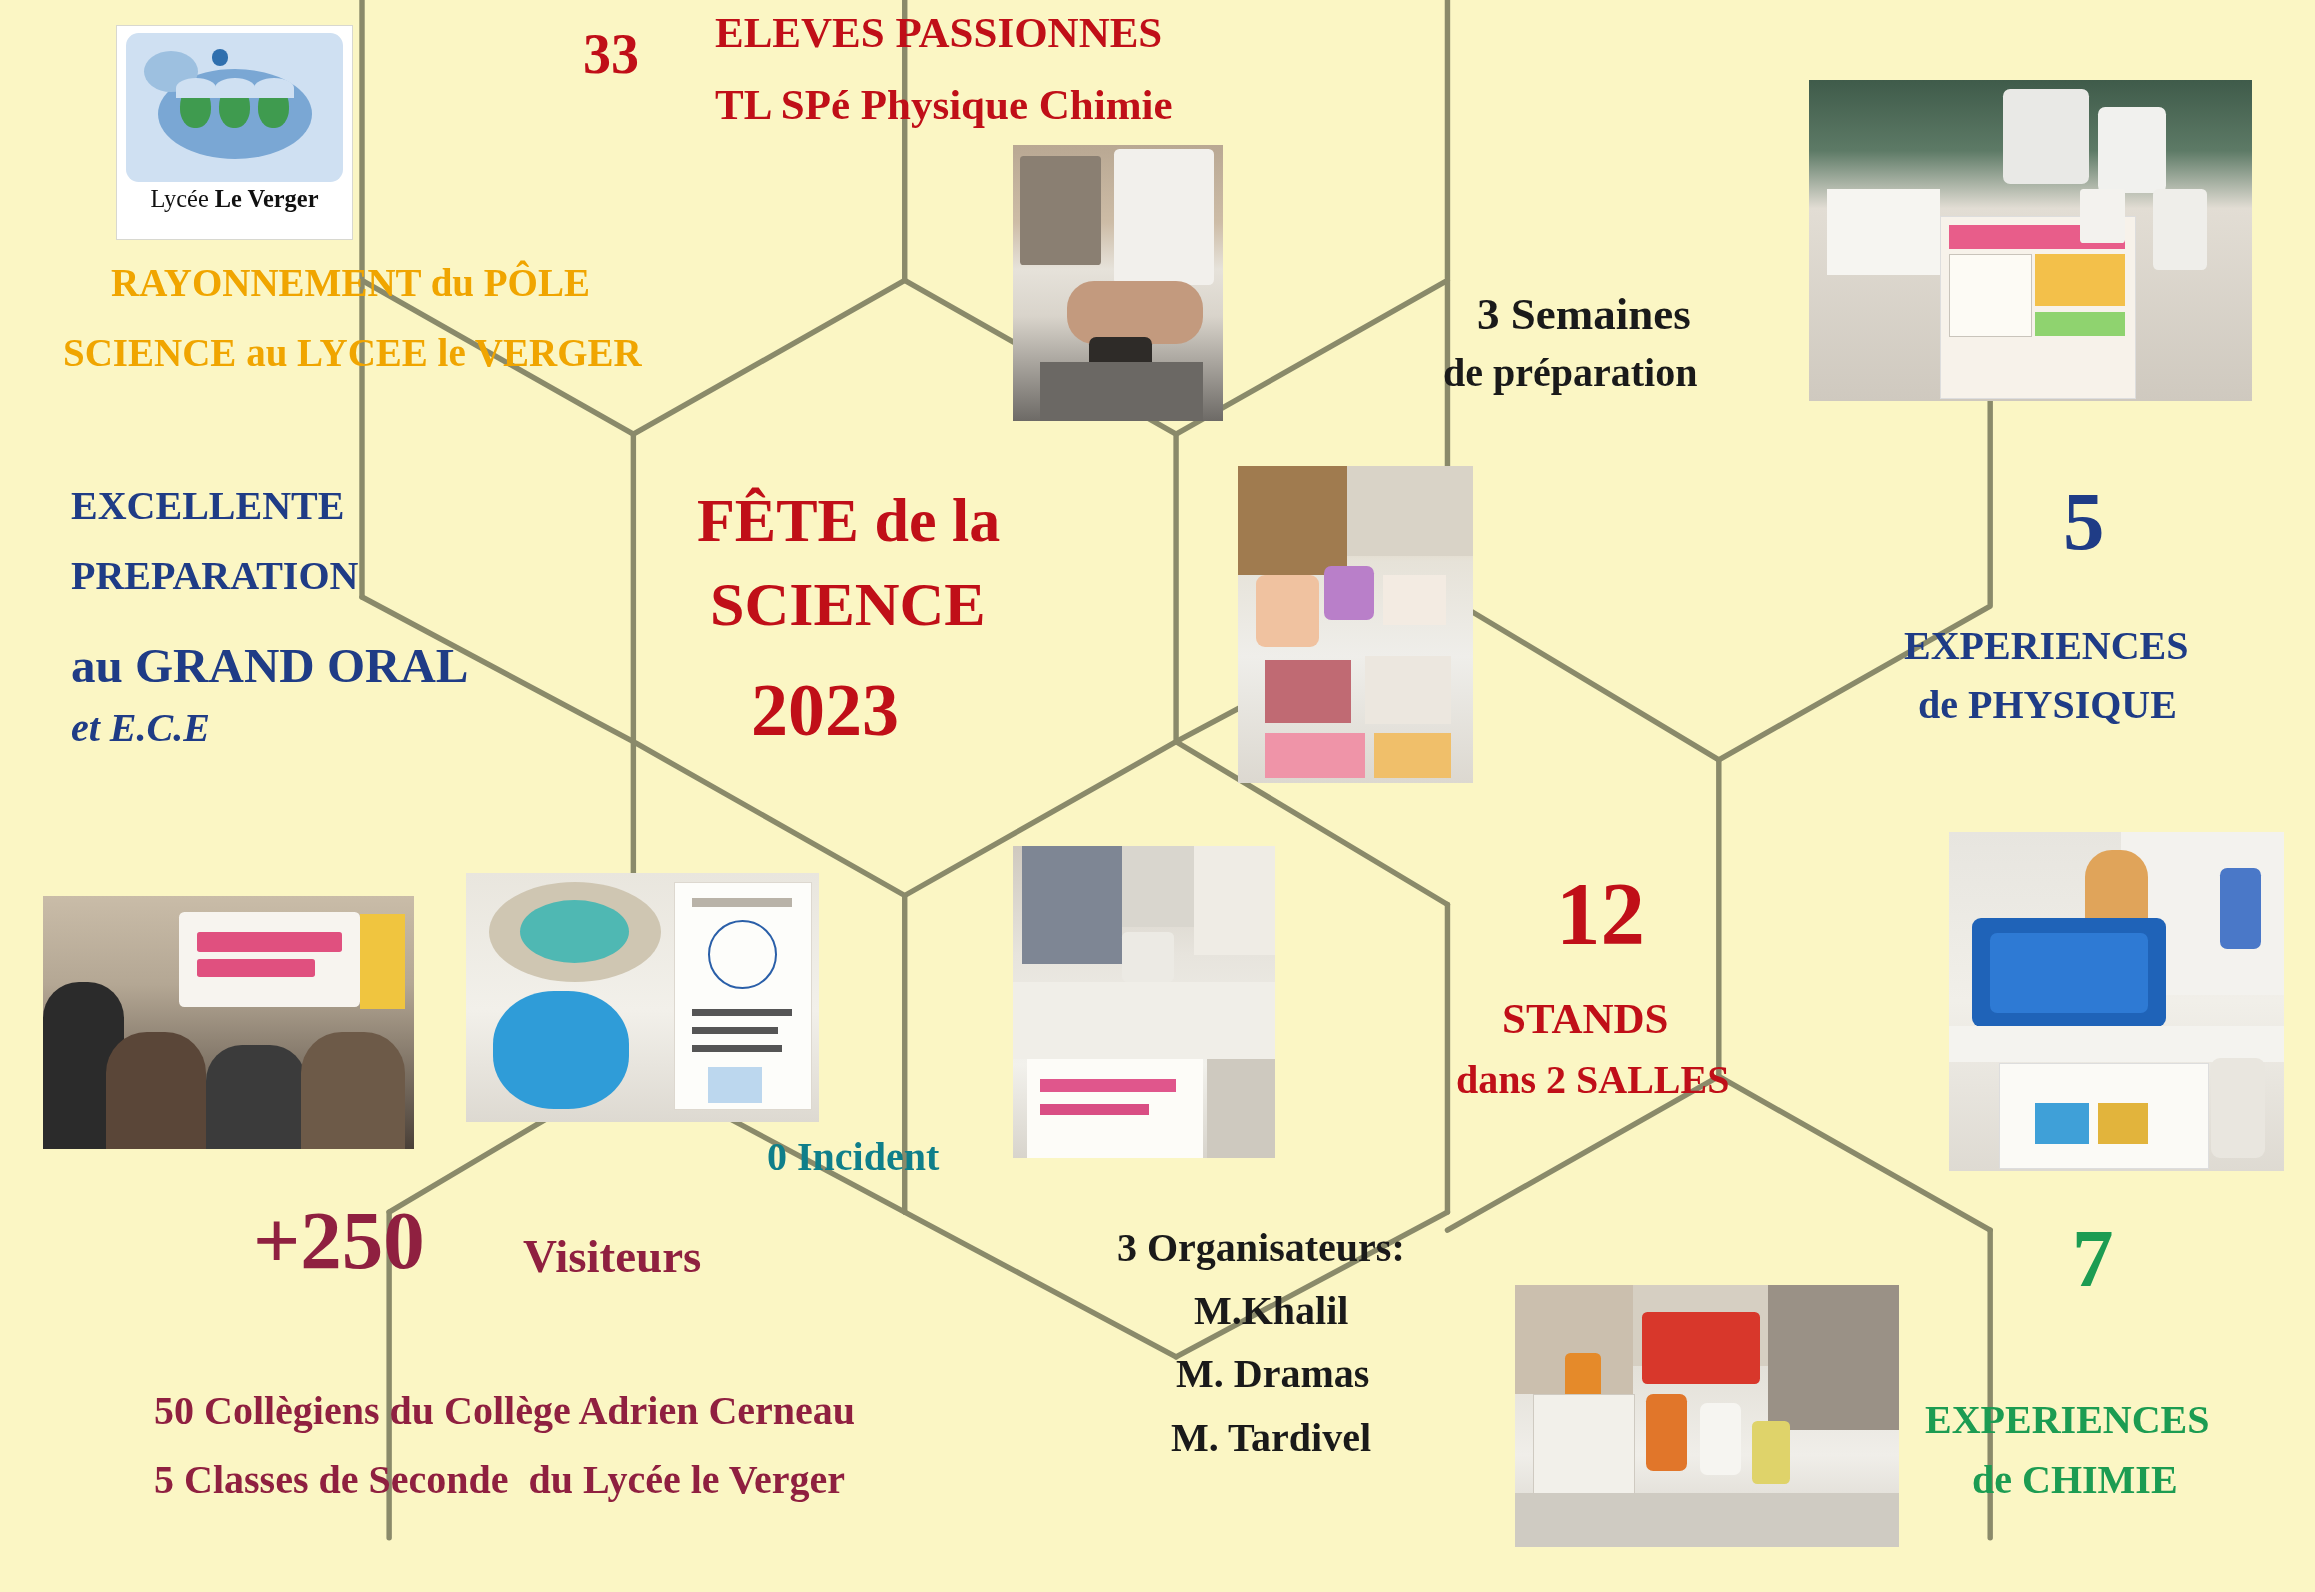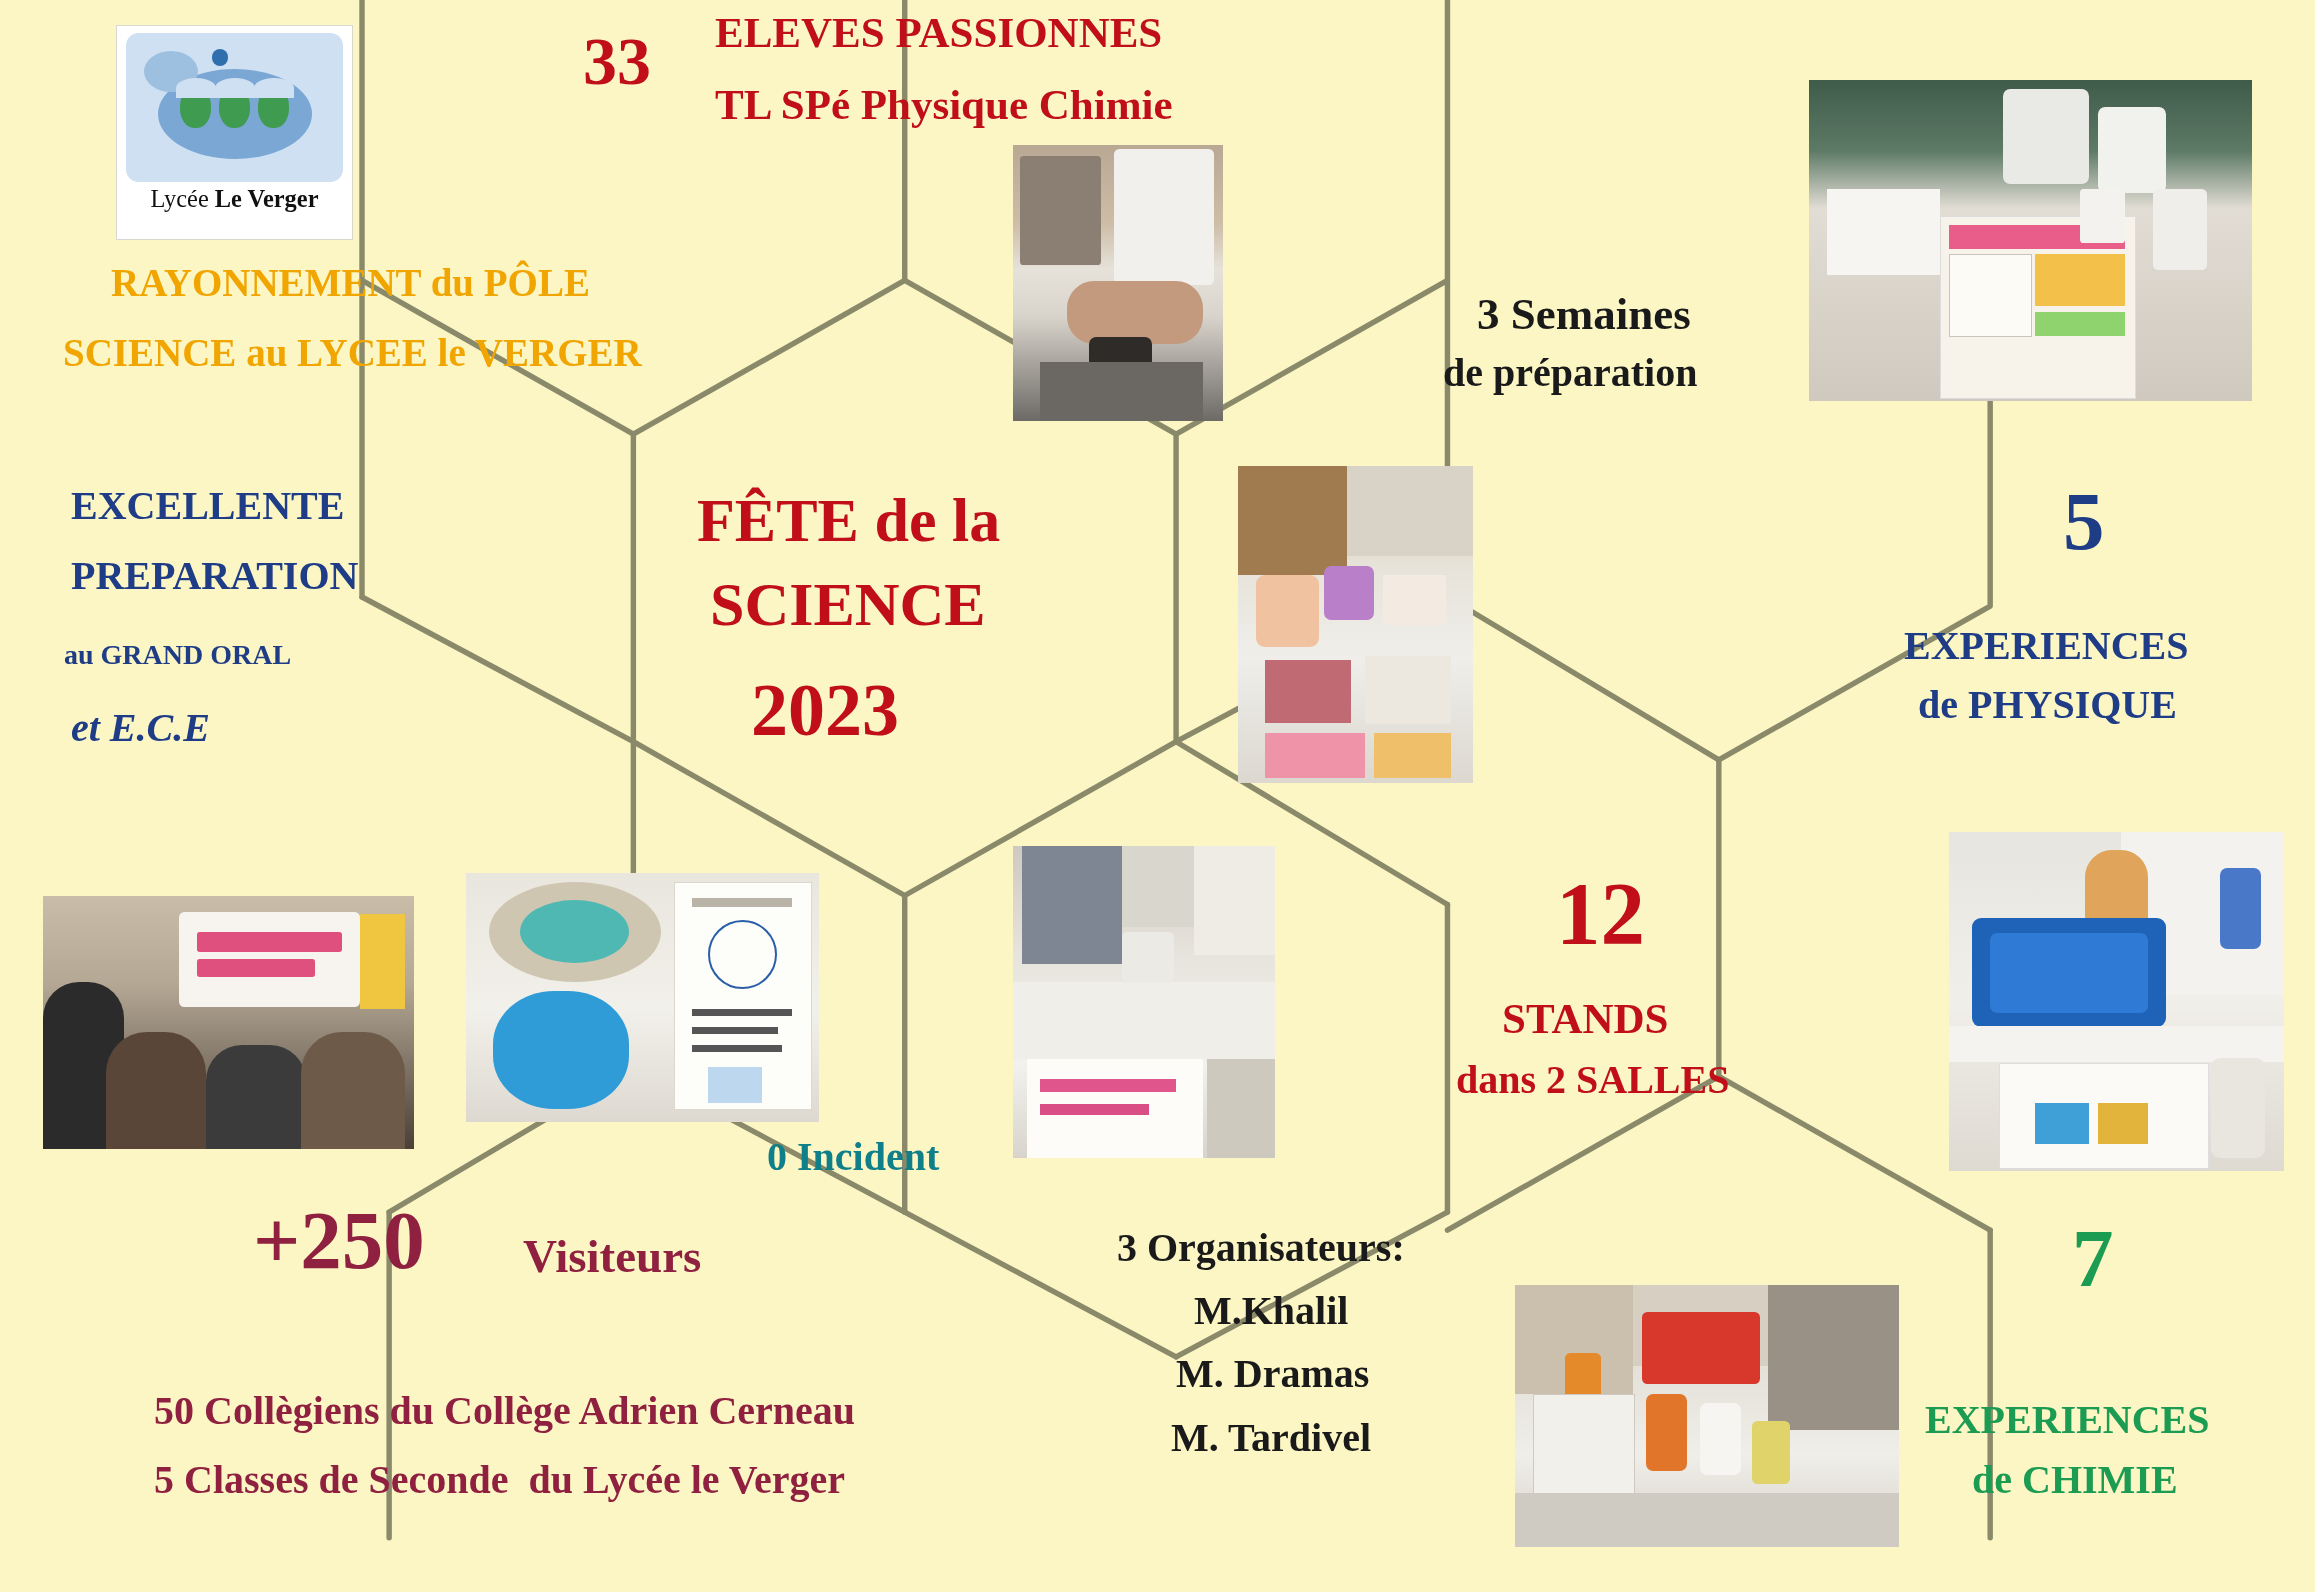--- a/index.html
+++ b/index.html
@@ -258,33 +258,33 @@
       <div class="abs" style="left:127px;top:27px;width:118px;height:72px;background:#d8372b;border-radius:5.4px;"></div>
       <div class="abs" style="left:50px;top:68px;width:36px;height:54px;background:#e58a2a;border-radius:5.4px;"></div>
       <div class="abs" style="left:18px;top:109px;width:100px;height:100px;background:#f2f0ea;border:1.8px solid #cfcac1;"></div>
       <div class="abs" style="left:131px;top:109px;width:41px;height:77px;background:#e1762a;border-radius:7.2px;"></div>
       <div class="abs" style="left:185px;top:118px;width:41px;height:72px;background:#f6f5f1;border-radius:7.2px;"></div>
       <div class="abs" style="left:237px;top:136px;width:38px;height:63px;background:#dfd36a;border-radius:5.4px;"></div>
       <div class="abs" style="left:0;top:208px;width:384px;height:54px;background:#cfcbc2;"></div>
     </div>
   </div>
 
-  <div class="t bold red" style="left:583px;top:22.6px;font-size:68px;">33</div>
+  <div class="t bold red" style="left:583px;top:22.6px;font-size:56px;">33</div>
   <div class="t bold red" style="left:715px;top:9px;font-size:43px;">ELEVES PASSIONNES</div>
   <div class="t bold red" style="left:715px;top:81px;font-size:43px;">TL SPé Physique Chimie</div>
 
   <div class="t bold orange" style="left:111px;top:261px;font-size:39px;">RAYONNEMENT du PÔLE</div>
   <div class="t bold orange" style="left:63px;top:331px;font-size:39px;">SCIENCE au LYCEE le VERGER</div>
 
   <div class="t bold black" style="left:1477px;top:289px;font-size:45px;">3 Semaines</div>
   <div class="t bold black" style="left:1443px;top:351px;font-size:40px;">de préparation</div>
 
   <div class="t bold blue" style="left:71px;top:484px;font-size:40px;">EXCELLENTE</div>
   <div class="t bold blue" style="left:71px;top:554px;font-size:40px;">PREPARATION</div>
-  <div class="t bold blue" style="left:64px;top:639px;font-size:28px;">au GRAND ORAL</div>
+  <div class="t bold blue" style="left:71px;top:639px;font-size:49px;">au GRAND ORAL</div>
   <div class="t bold blue" style="left:71px;top:706px;font-size:40px;font-style:italic;">et E.C.E</div>
 
   <div class="t bold red" style="left:697px;top:486px;font-size:62px;">FÊTE de la</div>
   <div class="t bold red" style="left:710px;top:570px;font-size:62px;">SCIENCE</div>
   <div class="t bold red" style="left:751px;top:669px;font-size:74px;">2023</div>
 
   <div class="t bold blue" style="left:2063px;top:475px;font-size:83px;">5</div>
   <div class="t bold blue" style="left:1904px;top:624px;font-size:40px;">EXPERIENCES</div>
   <div class="t bold blue" style="left:1918px;top:683px;font-size:40px;">de PHYSIQUE</div>
 

